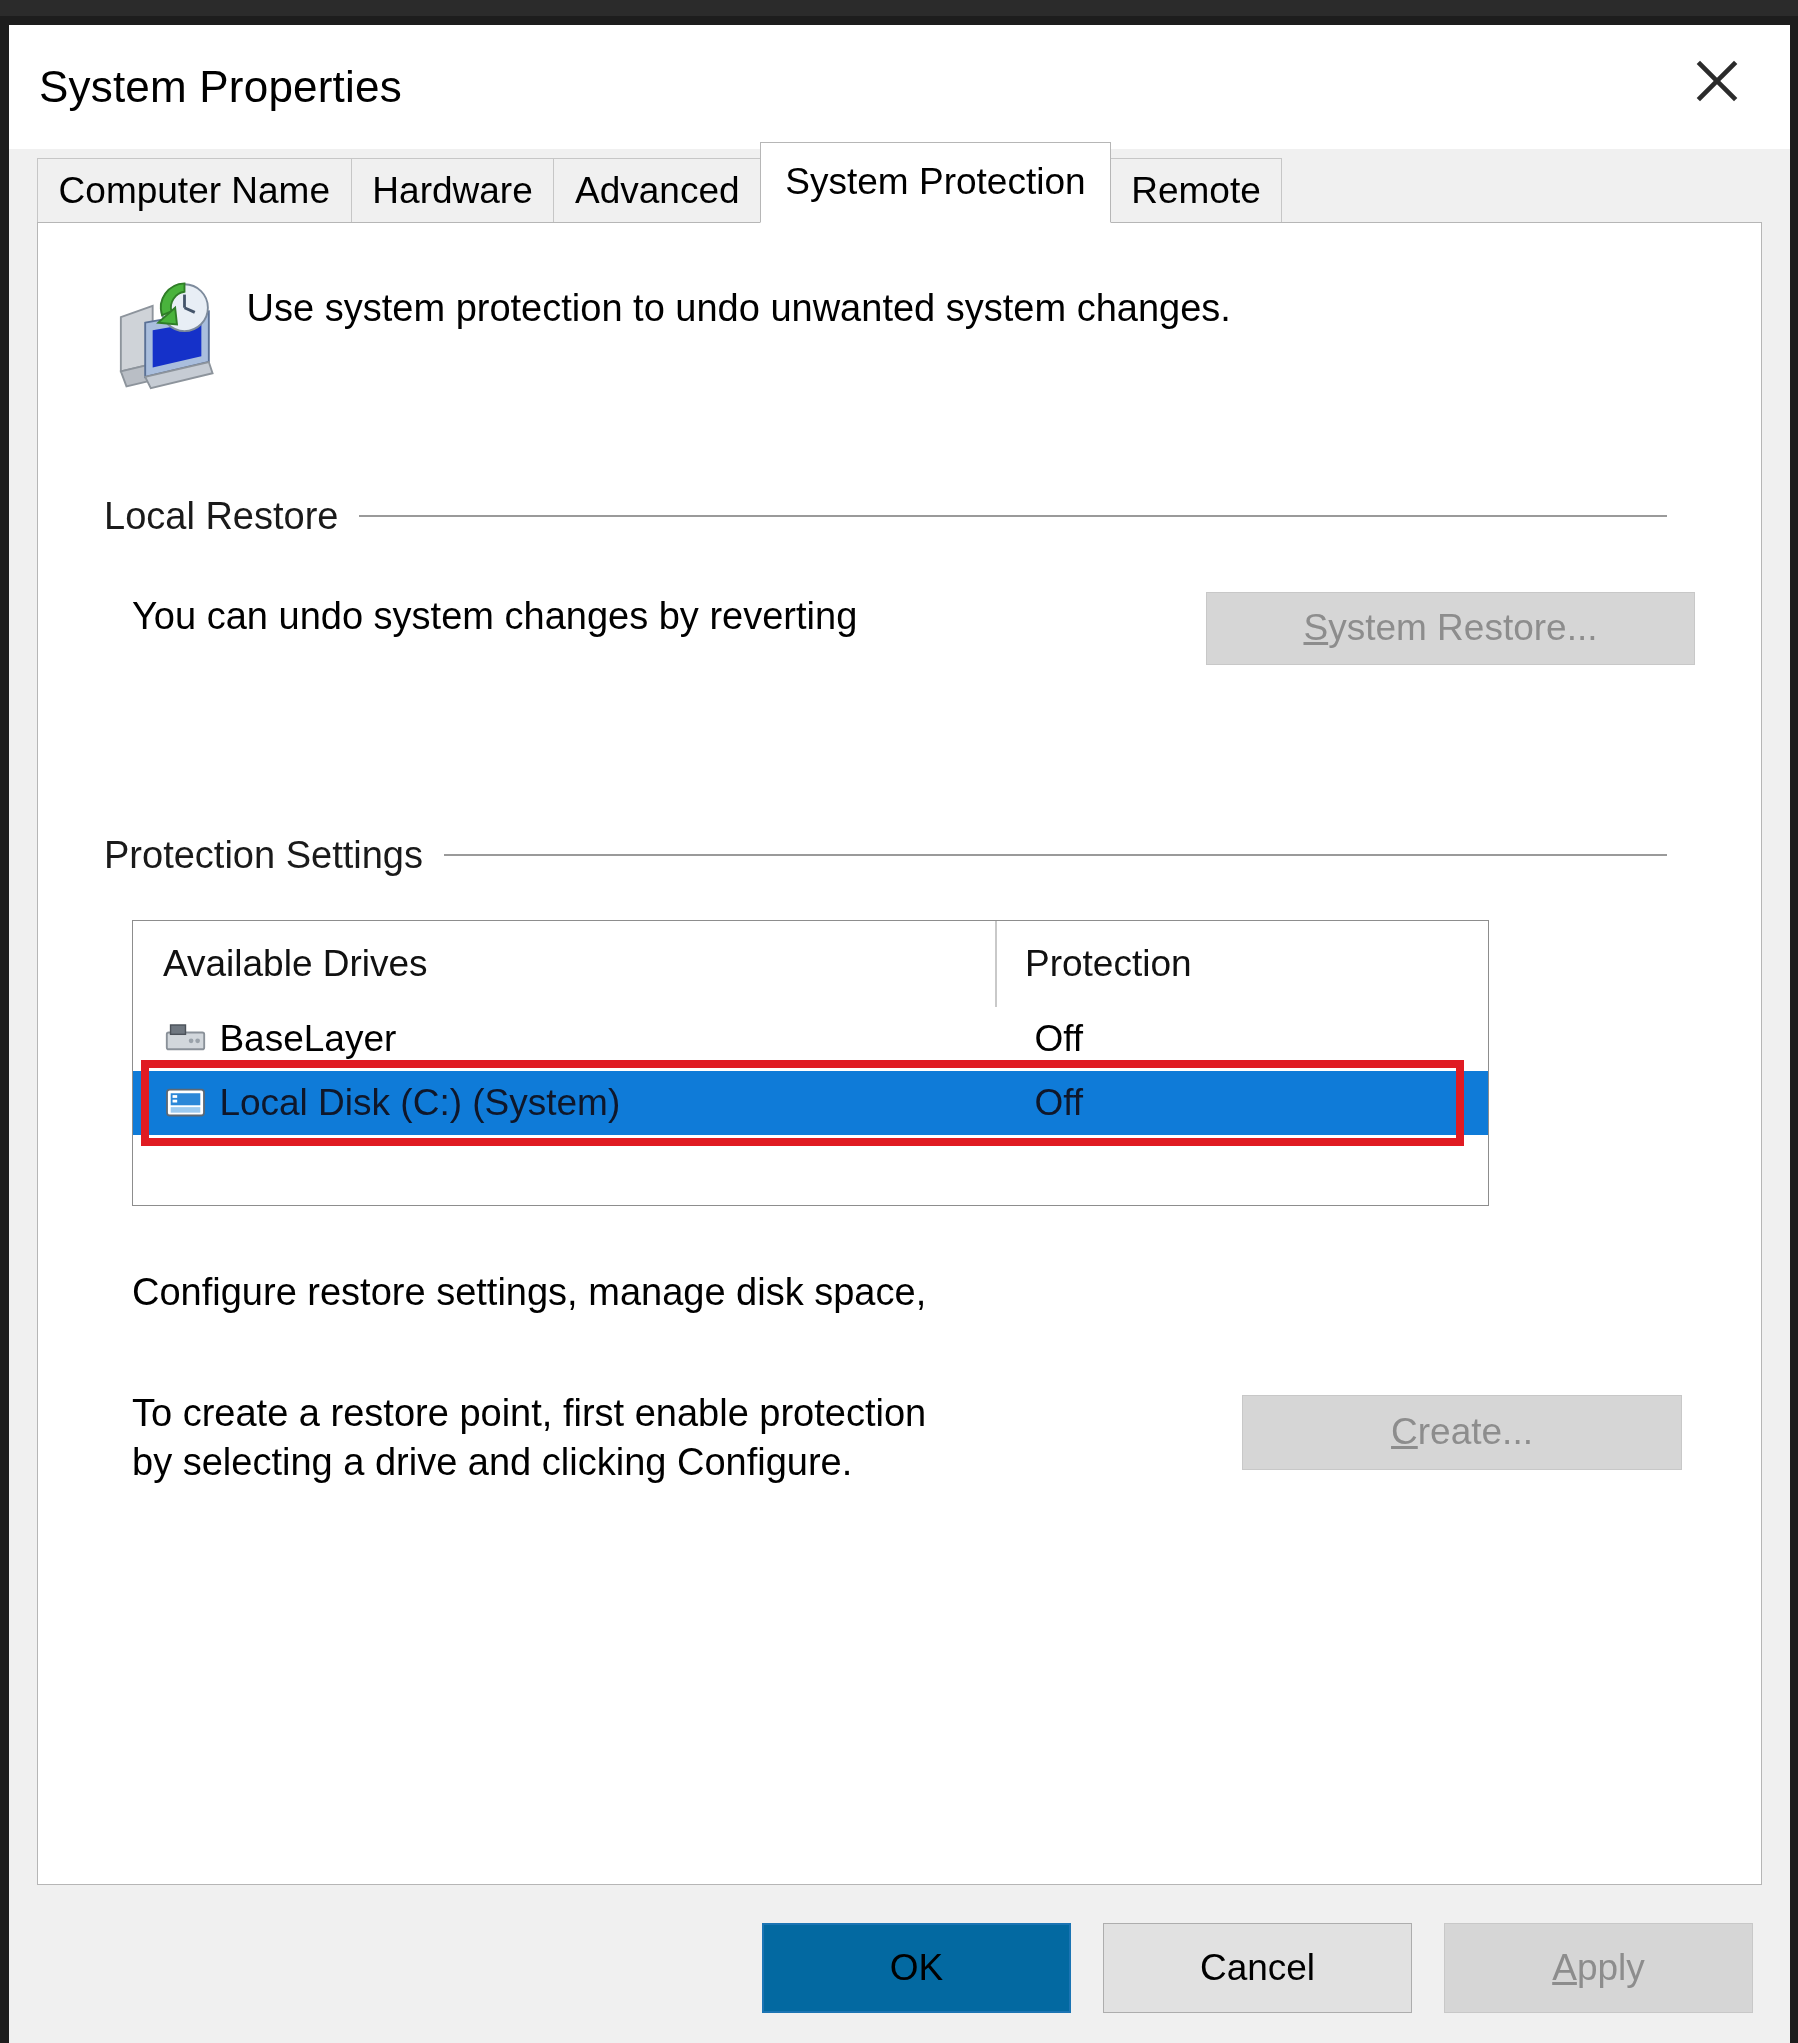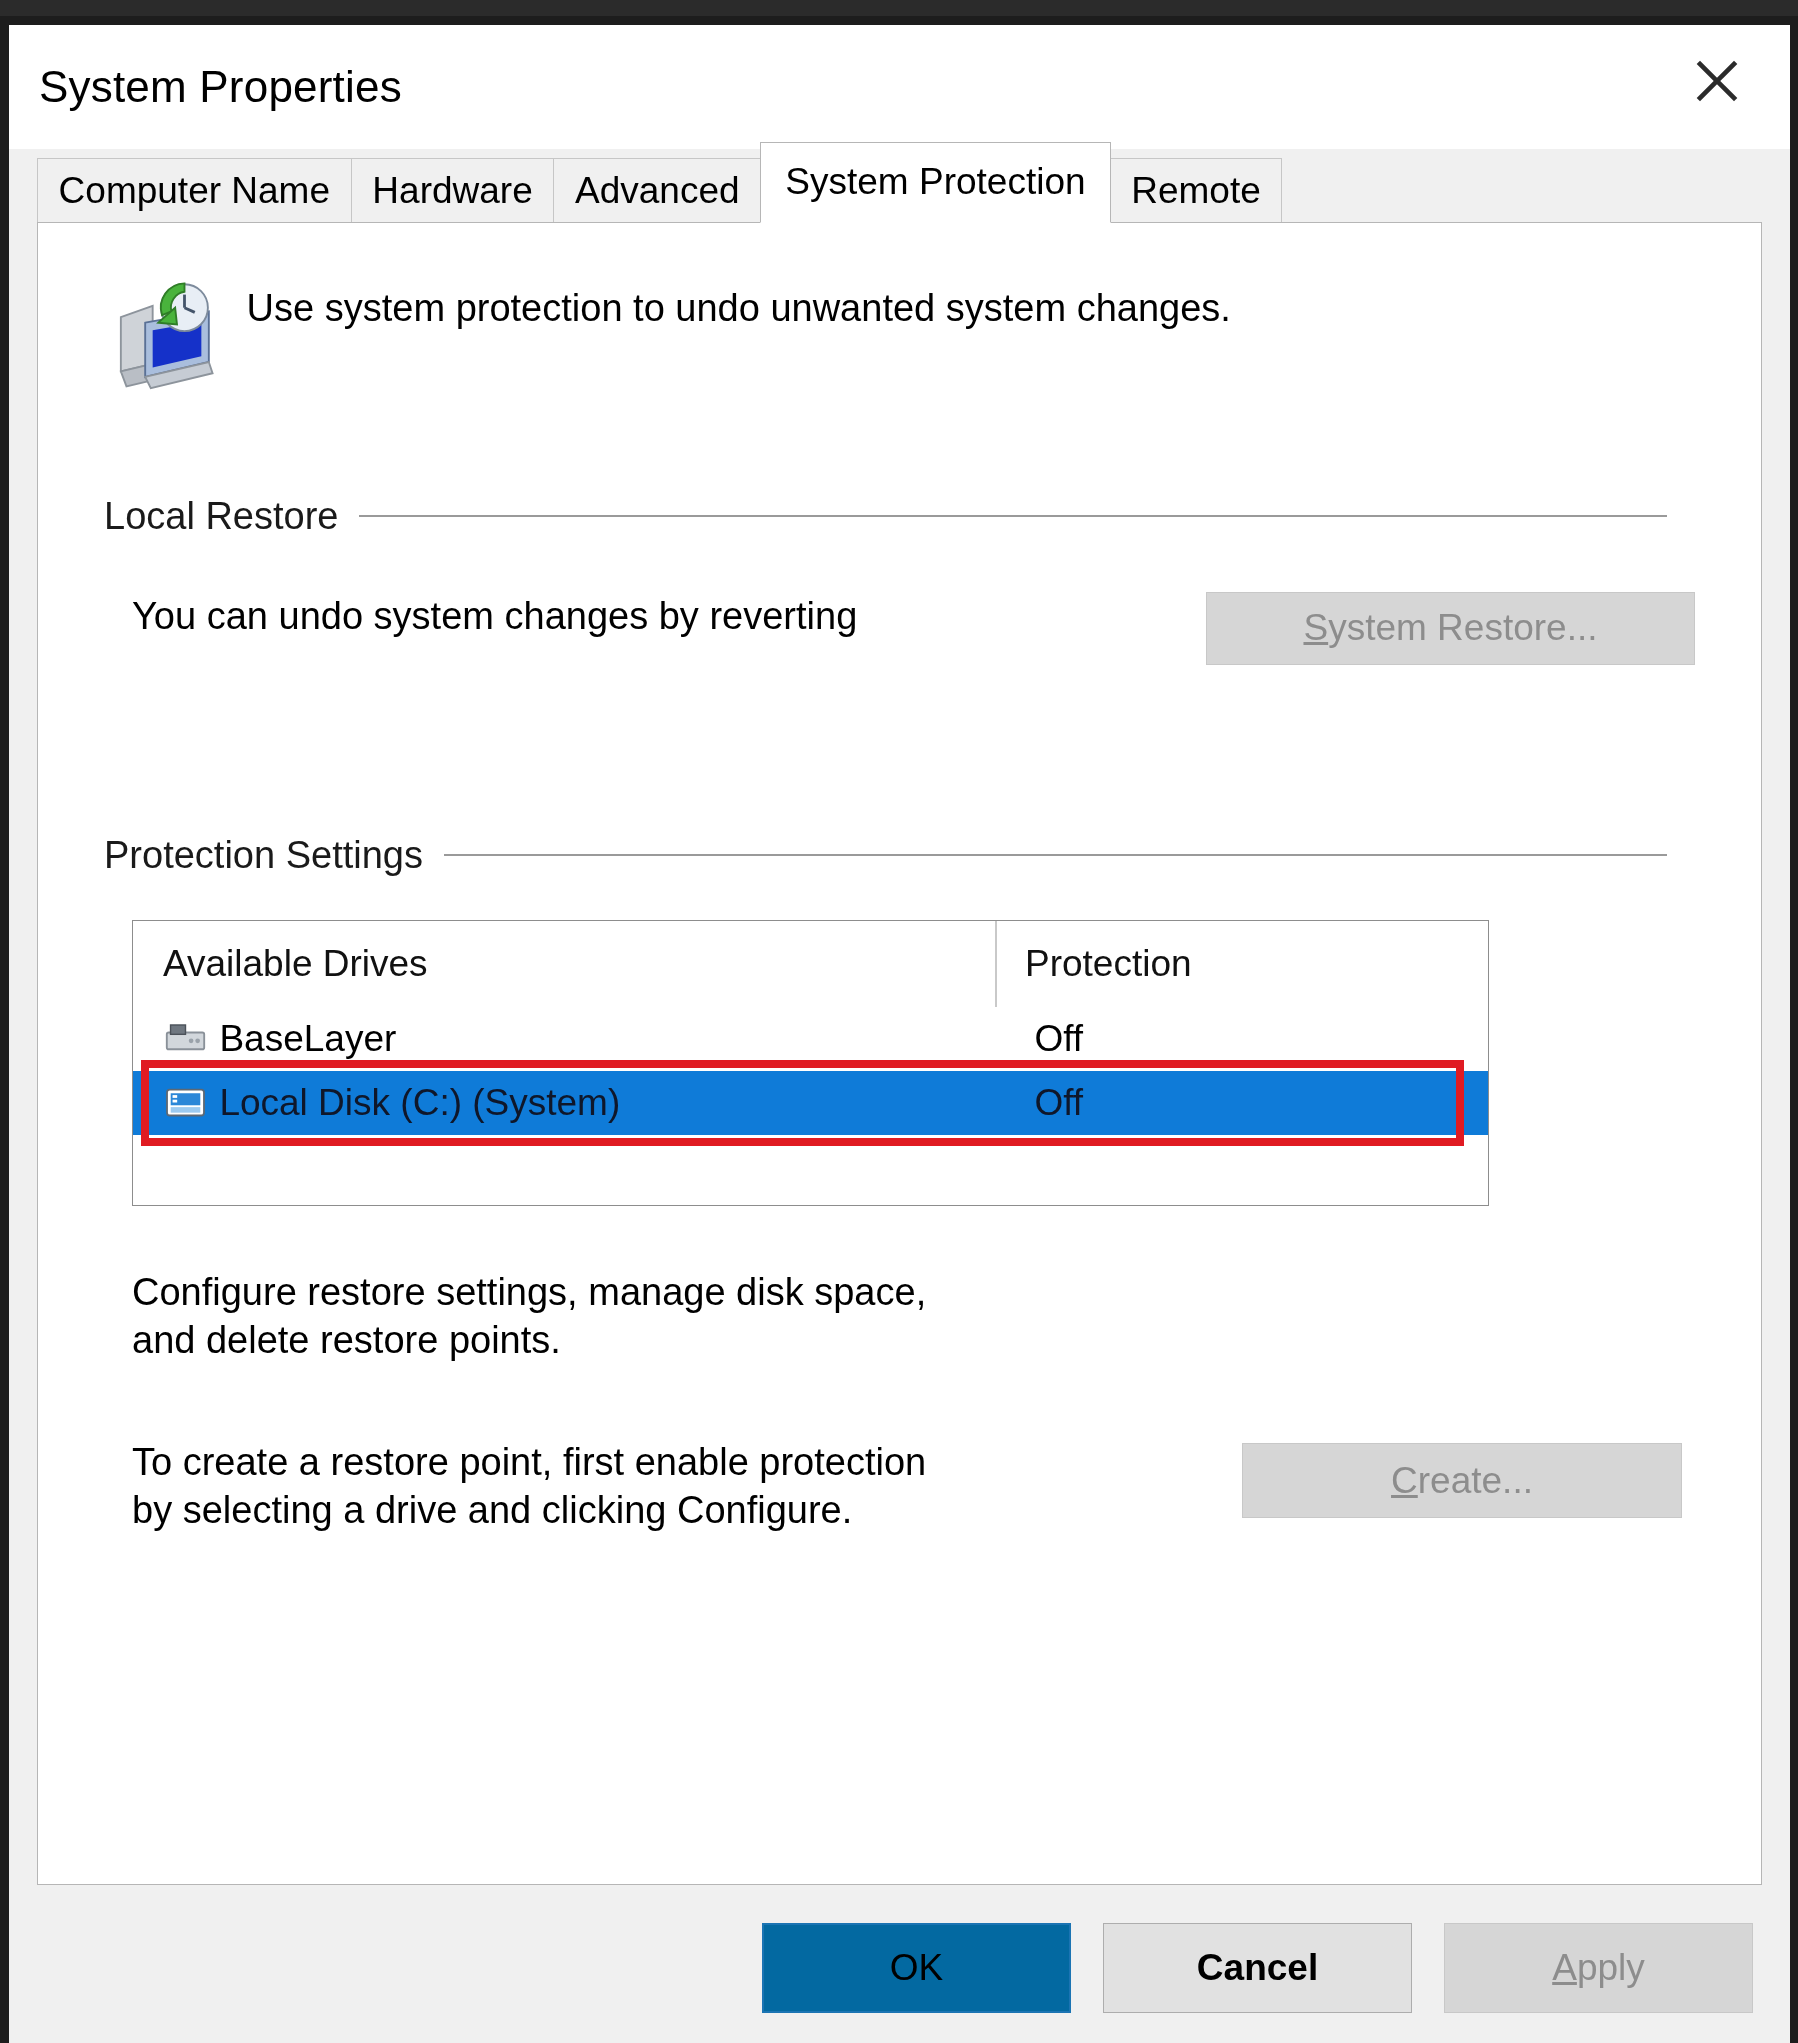--- a/index.html
+++ b/index.html
@@ -242,21 +242,21 @@
     flex: 0 0 auto;
     height: 165px;
     background: #f0f0f0;
     display: flex;
     align-items: center;
     justify-content: flex-end;
     padding-right: 37px;
     gap: 32px;
   }
   .btn-ok     { width: 309px; height: 90px; }
-  .btn-cancel { width: 309px; height: 90px; font-weight: bold; }
+  .btn-cancel { width: 309px; height: 90px; }
   .btn-apply  { width: 309px; height: 90px; }
 </style>
 </head>
 <body>
 
 <div class="window">
 
   <div class="titlebar">
     <div class="title-text">System Properties</div>
     <div class="close-btn">
@@ -364,21 +364,20 @@
         <div class="lr-name">Local Disk  (C:) (System)</div>
         <div class="lr-prot">Off</div>
       </div>
 
       <div class="annot-row" style="top:139px; height:86px;"></div>
     </div>
 
     <div class="row" style="margin-top:62px;">
       <div class="row-text">
         <div>Configure restore settings, manage disk space,</div>
-        <div>and delete restore points.</div>
       </div>
       <div class="row-spacer"></div>
     </div>
 
     <div class="row" style="margin-top:73px;">
       <div class="row-text">
         <div>To create a restore point, first enable protection</div>
         <div>by selecting a drive and clicking Configure.</div>
       </div>
       <div class="row-spacer"></div>

